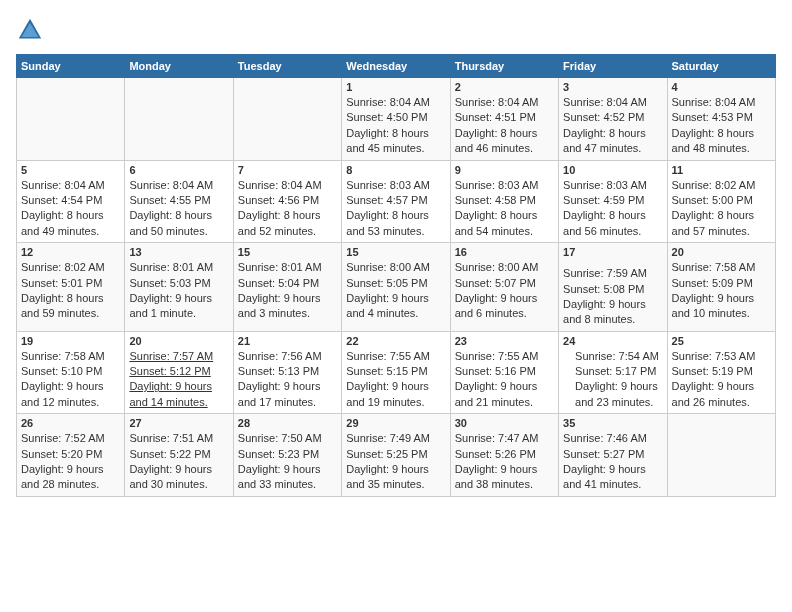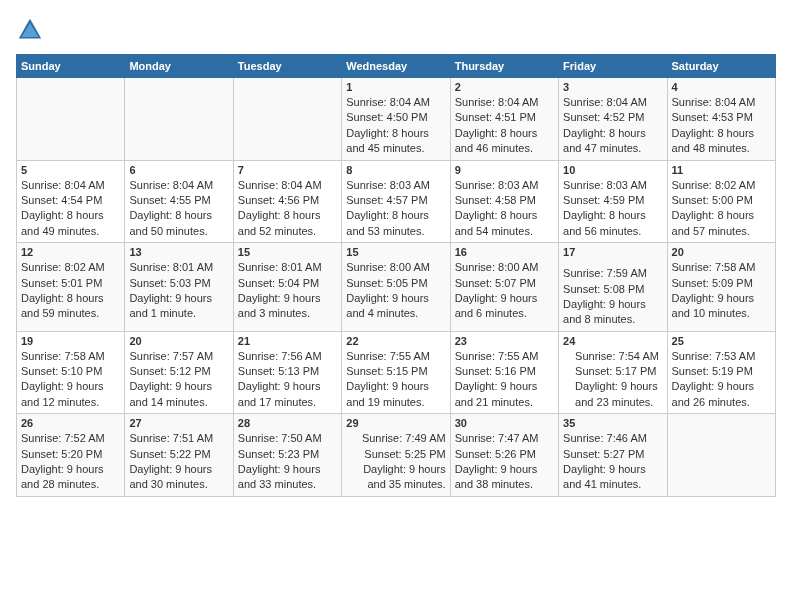--- a/index.html
+++ b/index.html
@@ -273,21 +273,21 @@
         <tr>
           <td>
             <span class="day-number">19</span>
             <div class="day-info" style="white-space: pre-line;">Sunrise: 7:58 AM
 Sunset: 5:10 PM
 Daylight: 9 hours
 and 12 minutes.</div>
           </td>
           <td>
             <span class="day-number">20</span>
-            <div class="day-info" style="white-space: pre-line;">Sunrise: 7:57 AM
+            <div class="day-info" style="white-space: pre-line; text-decoration: underline;">Sunrise: 7:57 AM
 Sunset: 5:12 PM
 Daylight: 9 hours
 and 14 minutes.</div>
           </td>
           <td>
             <span class="day-number">21</span>
             <div class="day-info" style="white-space: pre-line;">Sunrise: 7:56 AM
 Sunset: 5:13 PM
 Daylight: 9 hours
 and 17 minutes.</div>
@@ -338,21 +338,21 @@
           </td>
           <td>
             <span class="day-number">28</span>
             <div class="day-info" style="white-space: pre-line;">Sunrise: 7:50 AM
 Sunset: 5:23 PM
 Daylight: 9 hours
 and 33 minutes.</div>
           </td>
           <td>
             <span class="day-number">29</span>
-            <div class="day-info" style="white-space: pre-line; text-align: right;">Sunrise: 7:49 AM
+            <div class="day-info" style="white-space: pre-line;">Sunrise: 7:49 AM
 Sunset: 5:25 PM
 Daylight: 9 hours
 and 35 minutes.</div>
           </td>
           <td>
             <span class="day-number">30</span>
             <div class="day-info" style="white-space: pre-line;">Sunrise: 7:47 AM
 Sunset: 5:26 PM
 Daylight: 9 hours
 and 38 minutes.</div>

